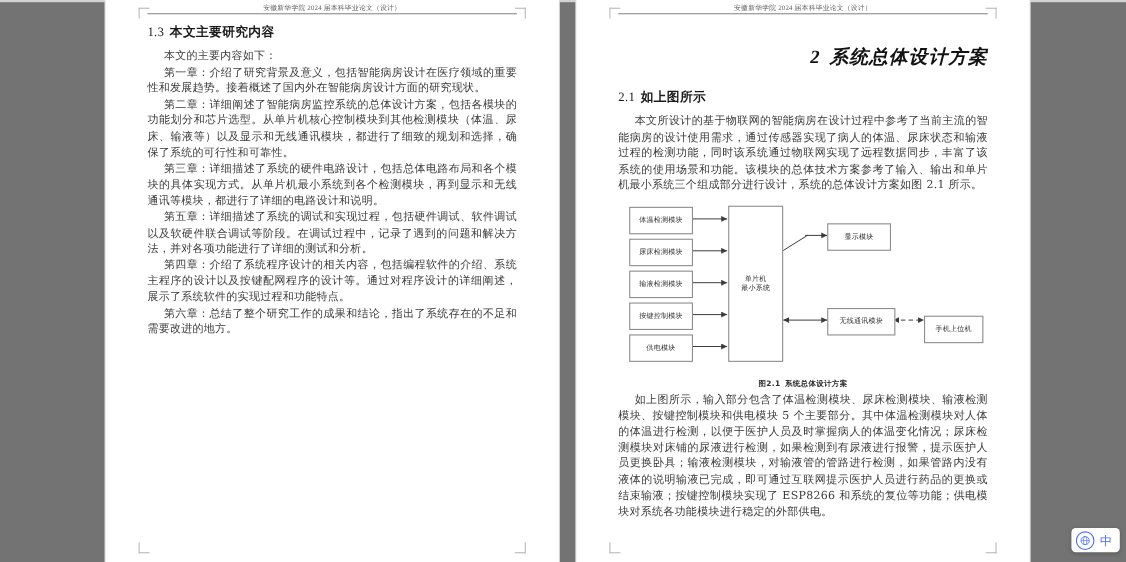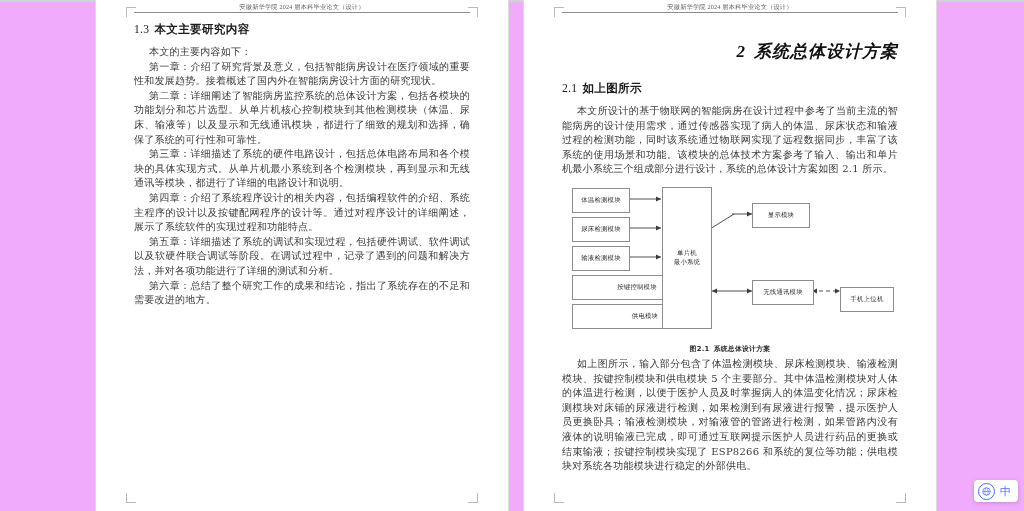--- a/index.html
+++ b/index.html
@@ -12,21 +12,21 @@
     overflow: hidden;
     background: #e4e4e4;
     font-family: "Liberation Serif", "DejaVu Serif", serif;
     position: relative;
   }
 
   
   #viewer {
     position: absolute;
     inset: 0;
-    background: #f0abfc;
+    background: #737373;
   }
 
   
   #viewer::before {
     content: "";
     position: absolute;
     top: 0; left: 0; right: 0;
     height: 2px;
     background: #d2d2d2;
   }
@@ -203,22 +203,22 @@
 
       <div class="body-col">
         <h2 class="sec">
           <span class="num">1.3</span><span>本文主要研究内容</span>
         </h2>
 
         <p class="para">本文的主要内容如下：</p>
         <p class="para">第一章：介绍了研究背景及意义，包括智能病房设计在医疗领域的重要性和发展趋势。接着概述了国内外在智能病房设计方面的研究现状。</p>
         <p class="para">第二章：详细阐述了智能病房监控系统的总体设计方案，包括各模块的功能划分和芯片选型。从单片机核心控制模块到其他检测模块（体温、尿床、输液等）以及显示和无线通讯模块，都进行了细致的规划和选择，确保了系统的可行性和可靠性。</p>
         <p class="para">第三章：详细描述了系统的硬件电路设计，包括总体电路布局和各个模块的具体实现方式。从单片机最小系统到各个检测模块，再到显示和无线通讯等模块，都进行了详细的电路设计和说明。</p>
+        <p class="para">第五章：详细描述了系统的调试和实现过程，包括硬件调试、软件调试以及软硬件联合调试等阶段。在调试过程中，记录了遇到的问题和解决方法，并对各项功能进行了详细的测试和分析。</p>
         <p class="para">第四章：介绍了系统程序设计的相关内容，包括编程软件的介绍、系统主程序的设计以及按键配网程序的设计等。通过对程序设计的详细阐述，展示了系统软件的实现过程和功能特点。</p>
-        <p class="para">第五章：详细描述了系统的调试和实现过程，包括硬件调试、软件调试以及软硬件联合调试等阶段。在调试过程中，记录了遇到的问题和解决方法，并对各项功能进行了详细的测试和分析。</p>
         <p class="para">第六章：总结了整个研究工作的成果和结论，指出了系统存在的不足和需要改进的地方。</p>
       </div>
     </div>
   </div>
 
   <div class="page right">
     <div class="page-inner">
       <div class="run-head">安徽新华学院 2024 届本科毕业论文（设计）</div>
       <div class="head-rule"></div>
       <div class="mark tl"></div>
@@ -263,22 +263,22 @@
               
               <line x1="150" y1="106" x2="190" y2="106" stroke="#3b3b3b" stroke-width="0.9" marker-end="url(#ah)" marker-start="url(#ahl)"></line>
 
                phone --&gt;
               <line x1="250" y1="106" x2="278" y2="106" stroke="#3b3b3b" stroke-width="0.9" stroke-dasharray="4 3" marker-end="url(#ah)" marker-start="url(#ahl)"></line>
             </svg>
 
             <div class="box" style="left:10px;  top:3px;   width:56px; height:23px;">体温检测模块</div>
             <div class="box" style="left:10px;  top:32px;  width:56px; height:23px;">尿床检测模块</div>
             <div class="box" style="left:10px;  top:61px;  width:56px; height:23px;">输液检测模块</div>
-            <div class="box" style="left:10px;  top:90px;  width:56px; height:23px;padding-left:36px;">按键控制模块</div>
-            <div class="box" style="left:10px;  top:119px; width:56px; height:23px;padding-left:44px;">供电模块</div>
+            <div class="box" style="left:10px;  top:90px;  width:56px; height:23px;">按键控制模块</div>
+            <div class="box" style="left:10px;  top:119px; width:56px; height:23px;">供电模块</div>
 
             <div class="box mcu-label" style="left:100px; top:2px; width:48px; height:140px;">单片机
 最小系统</div>
 
             <div class="box" style="left:190px; top:18px; width:56px; height:23px;">显示模块</div>
             <div class="box" style="left:190px; top:95px; width:60px; height:23px;">无线通讯模块</div>
             <div class="box" style="left:278px; top:102px; width:52px; height:23px;">手机上位机</div>
           </div>
 
           <figcaption class="fig-cap">

